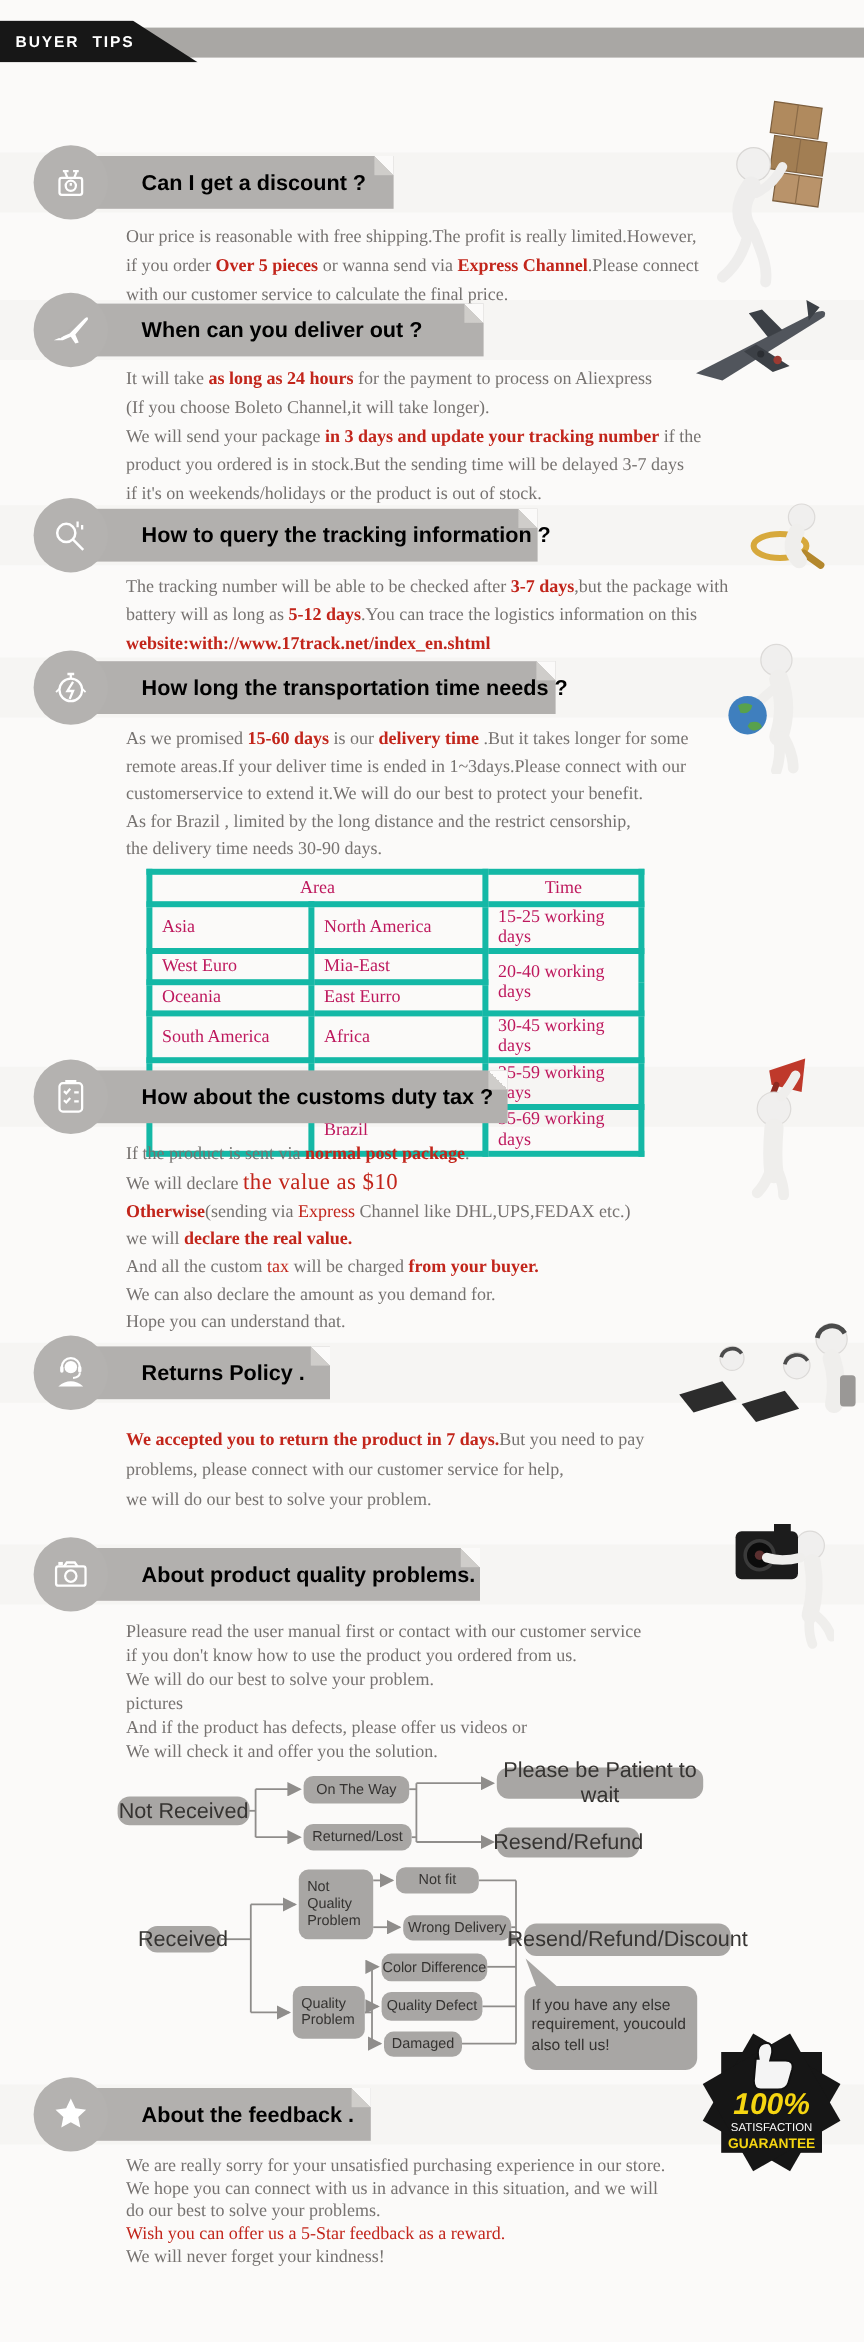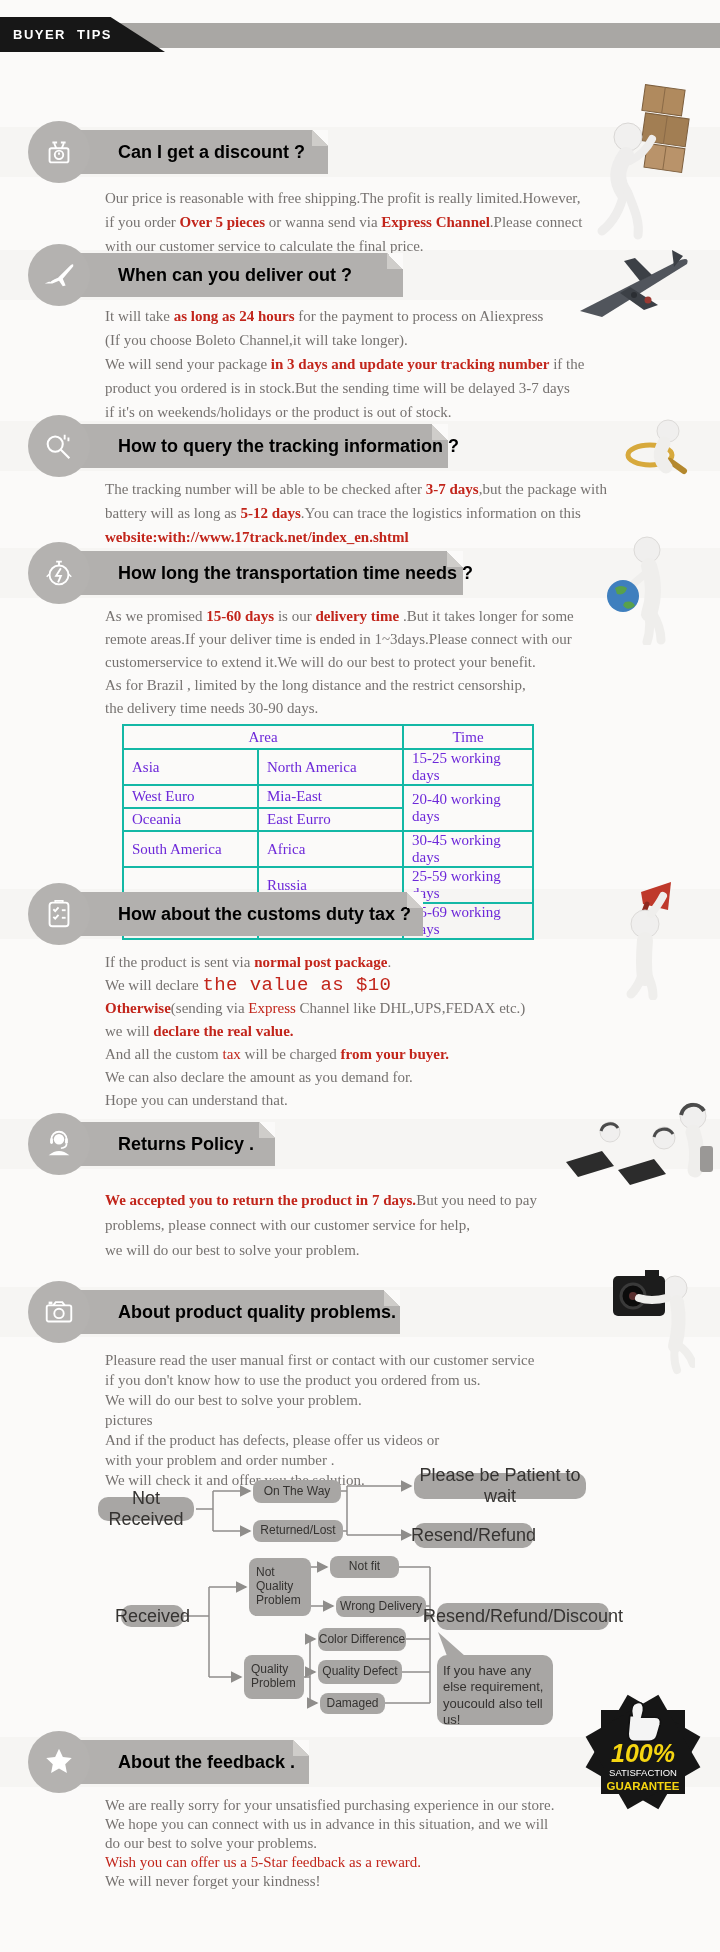--- a/index.html
+++ b/index.html
@@ -23,25 +23,25 @@
   .rib::after{content:"";position:absolute;top:0;right:0;width:16px;height:16px;
        background:linear-gradient(to bottom left,#fbfaf9 0 50%,#cfcdca 50% 100%);}
   .rtxt{font:bold 18px "Liberation Sans",sans-serif;color:#000000;white-space:nowrap;}
 
   
   .body{position:absolute;left:105px;width:540px;font:15px "Liberation Serif",serif;
         color:var(--body-gray);z-index:1;}
   .body .ln{white-space:nowrap;}
   .r{color:var(--red);}
   .rb{color:var(--red);font-weight:bold;}
-  .rbig{color:var(--red);font-size:19px;letter-spacing:.4px;font-family:Liberation Mono, monospace;}
+  .rbig{color:var(--red);font-size:19px;letter-spacing:.4px;}
 
   
   .ship{position:absolute;left:122px;top:724px;border-collapse:collapse;z-index:1;}
-  .ship th,.ship td{border:2px solid #14b8a6;font:15px "Liberation Serif",serif;color:#6d28d9;
+  .ship th,.ship td{border:5px solid #14b8a6;font:15px "Liberation Serif",serif;color:#be185d;
         padding:0 8px;height:21px;font-weight:normal;}
   .ship th{text-align:center;height:22px;}
   .ship td{text-align:left;}
 
   
   .flow{position:absolute;left:0;top:1470px;width:720px;height:270px;z-index:1;}
   .flow svg.lines{position:absolute;left:0;top:0;}
   .fc{position:absolute;background:#a8a6a4;border-radius:8px;color:#353331;
       font:12px "Liberation Sans",sans-serif;display:flex;align-items:center;justify-content:center;
       text-align:center;line-height:1.15;box-sizing:border-box;}
@@ -232,21 +232,20 @@
   </div>
   <div class="rib" style="top:1290px;width:342px">
     <span class="rtxt">About product quality problems.</span>
   </div>
   <div class="body" style="top:1350px;line-height:20px">
       <div class="ln"><span>Pleasure read the user manual first or contact with our customer service</span></div>
       <div class="ln"><span>if you don't know how to use the product you ordered from us.</span></div>
       <div class="ln"><span>We will do our best to solve your problem.</span></div>
       <div class="ln"><span>pictures</span></div>
       <div class="ln"><span>And if the product has defects, please offer us videos or</span></div>
-      <div class="ln"><span>with your problem and order number .</span></div>
       <div class="ln"><span>We will check it and offer you the solution.</span></div>
     </div>
 
   <div class="flow">
     <svg class="lines" width="720" height="270">
       <defs>
         <marker id="ah" markerWidth="8" markerHeight="8" refX="7" refY="4" orient="auto">
           <path d="M0 0 L8 4 L0 8 z" fill="#8f8d8b"></path>
         </marker>
       </defs>
@@ -274,35 +273,35 @@
         <path d="M399 97 H430"></path>
           <path d="M426 136 H430"></path>
           <path d="M406 169 H430"></path>
         <path d="M402 202 H430"></path>
           <path d="M385 233 H430"></path>
           <path d="M430 97 V233"></path>
         <path d="M430 146 H434" marker-end="url(#ah)"></path>
       </g>
       <path d="M447 186 L438 162 L465 186 z" fill="#a8a6a4"></path>
     </svg>
-    <div class="fc big" style="left:98px;top:27px;width:96px;height:24px">Not Received</div>
+    <div class="fc big" style="left:98px;top:27px;width:110px;height:24px">Not Received</div>
     <div class="fc" style="left:253px;top:10px;width:88px;height:23px">On The Way</div>
     <div class="fc" style="left:253px;top:50px;width:90px;height:22px">Returned/Lost</div>
     <div class="fc big" style="left:414px;top:3px;width:172px;height:26px">Please be Patient to wait</div>
     <div class="fc big" style="left:414px;top:53px;width:119px;height:25px">Resend/Refund</div>
     <div class="fc big" style="left:121px;top:135px;width:63px;height:22px">Received</div>
     <div class="fc leftal" style="left:249px;top:88px;width:62px;height:58px">Not Quality Problem</div>
     <div class="fc leftal" style="left:244px;top:185px;width:60px;height:44px">Quality Problem</div>
     <div class="fc" style="left:330px;top:86px;width:69px;height:22px">Not fit</div>
     <div class="fc" style="left:336px;top:126px;width:90px;height:21px">Wrong Delivery</div>
     <div class="fc" style="left:318px;top:158px;width:88px;height:23px">Color Difference</div>
     <div class="fc" style="left:318px;top:190px;width:84px;height:24px">Quality Defect</div>
     <div class="fc" style="left:320px;top:223px;width:65px;height:21px">Damaged</div>
     <div class="fc big" style="left:437px;top:133px;width:172px;height:27px">Resend/Refund/Discount</div>
-    <div class="fc note" style="left:437px;top:185px;width:116px;height:70px">If you have any else requirement, youcould also tell us!</div>
+    <div class="fc note" style="left:437px;top:185px;width:144px;height:70px">If you have any else requirement, youcould also tell us!</div>
   </div>
 
   <div class="band" style="top:1737px"></div>
   <div class="cir" style="top:1731px">
     <svg width="34" height="34" viewBox="0 0 36 36">
       <path fill="#fff" d="M18 4 l4.1 8.6 9.4 1.2 -6.9 6.5 1.8 9.3 -8.4 -4.6 -8.4 4.6 1.8 -9.3 -6.9 -6.5 9.4 -1.2 z"></path>
     </svg>
   </div>
   <div class="rib" style="top:1740px;width:251px">
     <span class="rtxt">About the feedback .</span>

